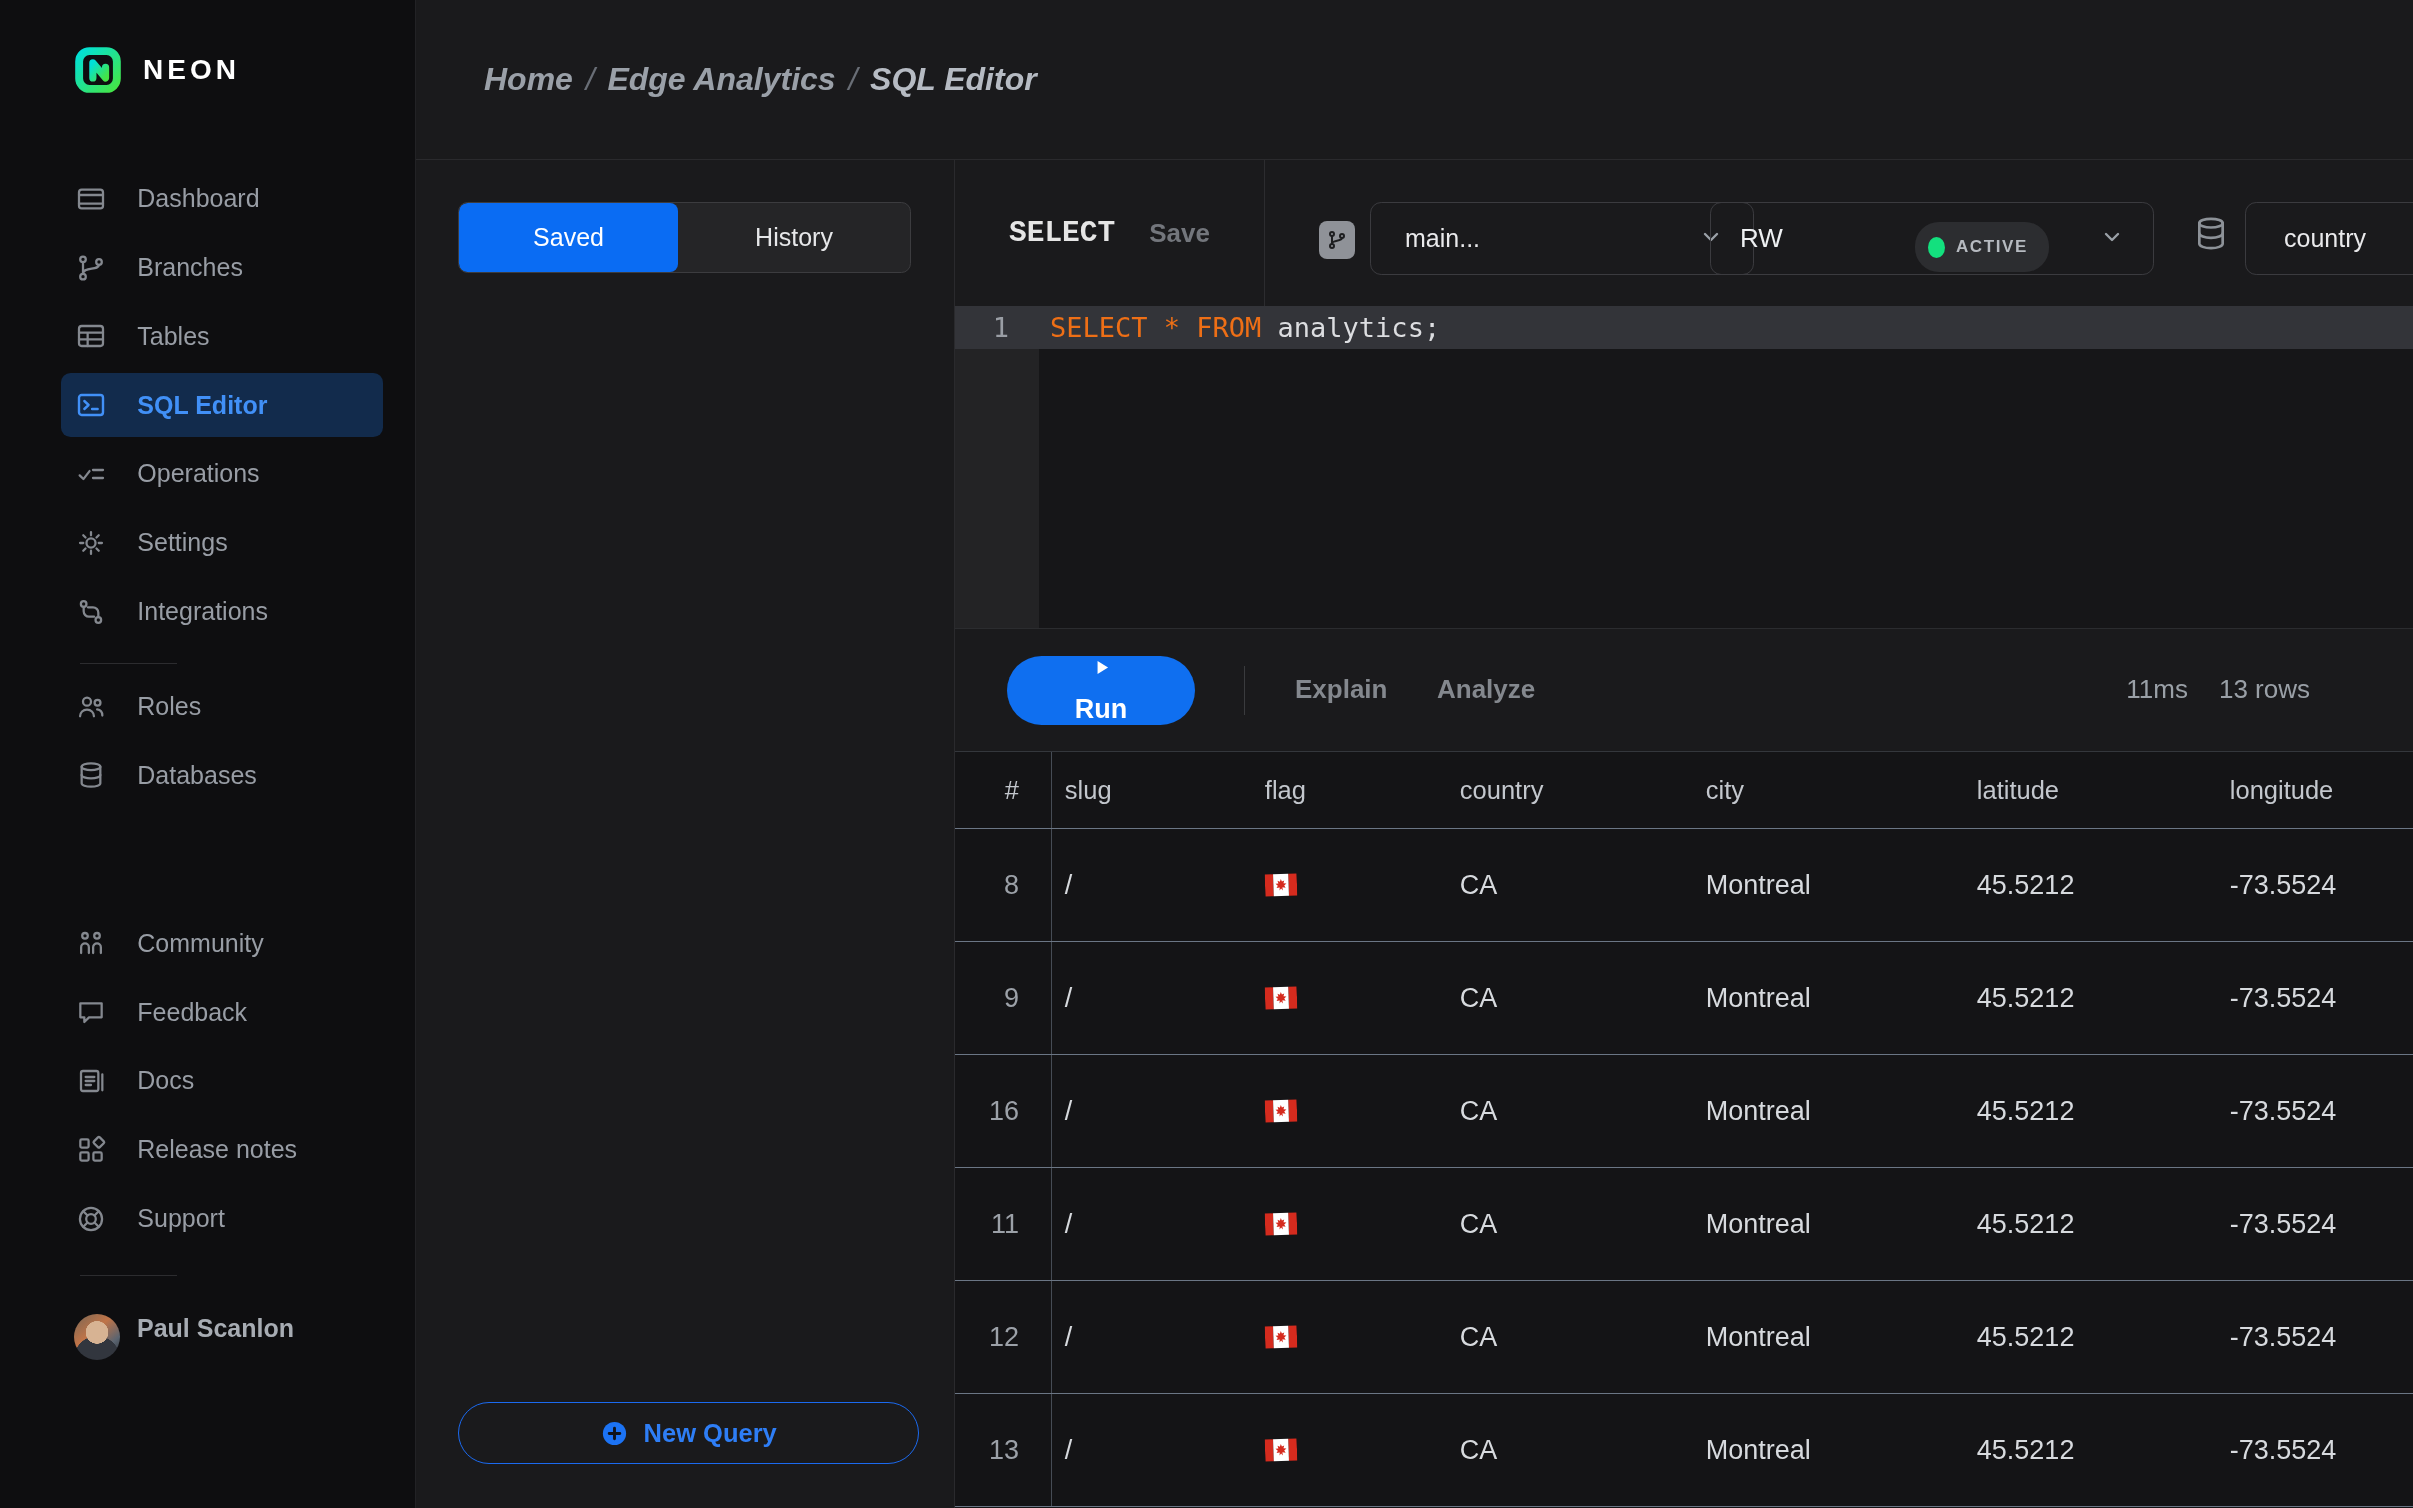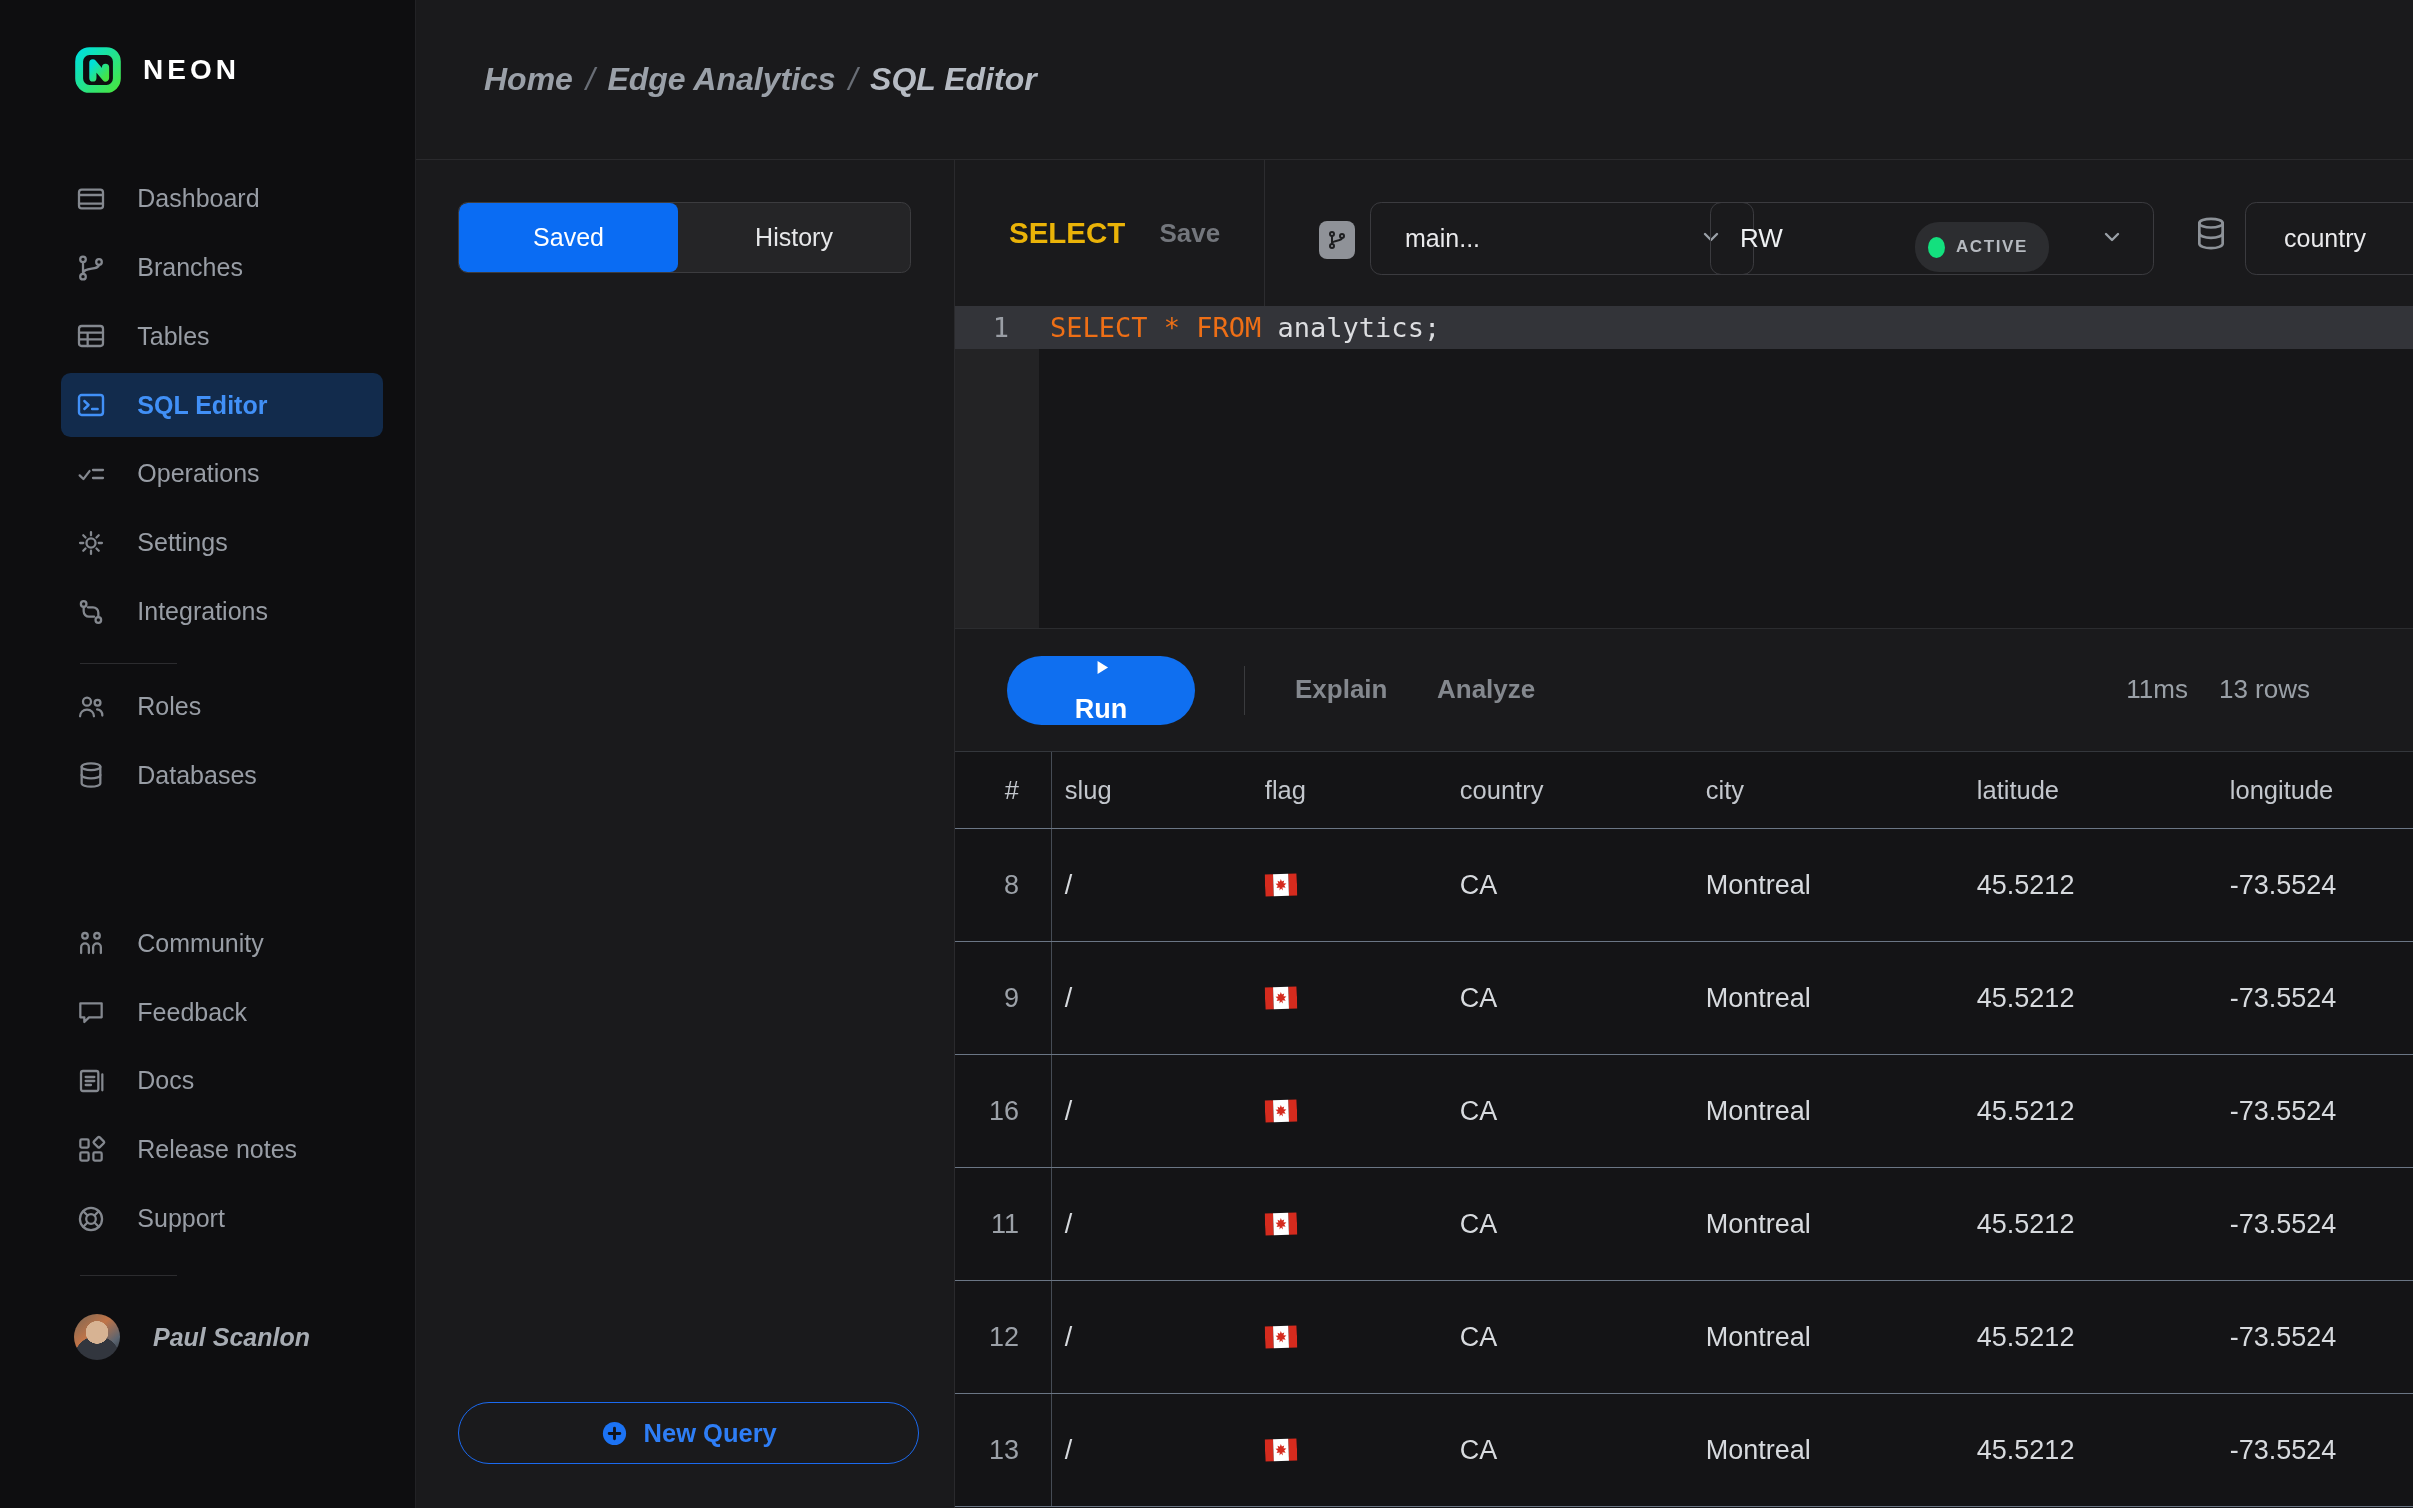--- a/index.html
+++ b/index.html
@@ -16,21 +16,21 @@
   .nav-item { height:64px; margin:4.8px 32px 4.8px 61px; border-radius:9.6px;
               display:flex; align-items:center; padding-left:12.8px; gap:29.5px; cursor:pointer;
               color:#84888f; }
   .nav-item .nlabel { font-size:25px; color:#989da5; }
   .nav-item.active { background:#122b4c; color:#4190f7; }
   .nav-item.active .nlabel { color:#4190f7; font-weight:600; }
   .nicon { width:34px; height:34px; display:flex; align-items:center; justify-content:center; }
   .nicon svg { width:32px; height:32px; }
   .sdivider { height:1.6px; background:#2c2c2f; margin:19px 0 10.4px 80px; width:97px; border:none; }
   .sdivider2 { height:1.6px; background:#2c2c2f; margin:24px 0 0 80px; width:97px; border:none; }
-  #user-row { display:flex; align-items:center; gap:33px; margin:38px 0 0 74px; cursor:pointer;font-style:italic; }
+  #user-row { display:flex; gap:17px; margin:38px 0 0 74px; cursor:pointer; }
   #avatar { width:46px; height:46px; border-radius:50%;
             background:
               radial-gradient(circle at 50% 40%, #d7b393 0 31%, rgba(0,0,0,0) 32%),
               radial-gradient(circle at 50% 98%, #32363e 0 45%, rgba(0,0,0,0) 46%),
               linear-gradient(140deg,#8a6a52 10%,#c07448 40%,#5a6470 72%,#23262b);
   }
   #user-name { color:#a7acb3; font-size:25px; font-weight:600; }
 
   
   #header { position:absolute; left:416px; top:0; right:0; height:160px;
@@ -56,21 +56,21 @@
                    display:flex; align-items:center; justify-content:center; gap:14.4px;
                    cursor:pointer; }
   #new-query-btn .nq-label { color:#2e7ef6; font-size:25.5px; font-weight:700; }
 
   
   #editor-panel { position:absolute; left:955px; top:160px; right:0; bottom:0;
                   background:#1a1a1c; overflow:hidden; }
   #editor-toolbar { position:absolute; left:0; top:0; right:0; height:146px; background:#1a1a1c; }
   #query-name-group { position:absolute; left:0; top:0; width:310px; height:100%;
                       border-right:0.8px solid #2c2c2f; display:flex; align-items:center; }
-  #query-name { margin-left:54px; color:#eab308; font-size:29.5px; font-weight:700; }
+  #query-name { margin-left:54px; color:#e5e5e5; font-size:29.5px; font-weight:700;font-family:Liberation Mono, monospace; }
   #save-btn { margin-left:34px; color:#73767c; font-size:26px; font-weight:600; cursor:pointer; }
   #branch-icon-btn { position:absolute; left:364px; top:61px; width:36px; height:38px;
                      background:#8f9298; border-radius:8px; display:flex; align-items:center;
                      justify-content:center; cursor:pointer; }
   .selectbox { position:absolute; top:42px; height:73px; border:0.8px solid #3b3b3f;
                border-radius:11.2px; display:flex; align-items:center; cursor:pointer; }
   #branch-select { left:415px; width:384px; }
   #branch-select .sel-label { margin-left:34px; }
   #branch-select .chev { position:absolute; right:30px; }
   #compute-select { left:755px; width:444px; }

